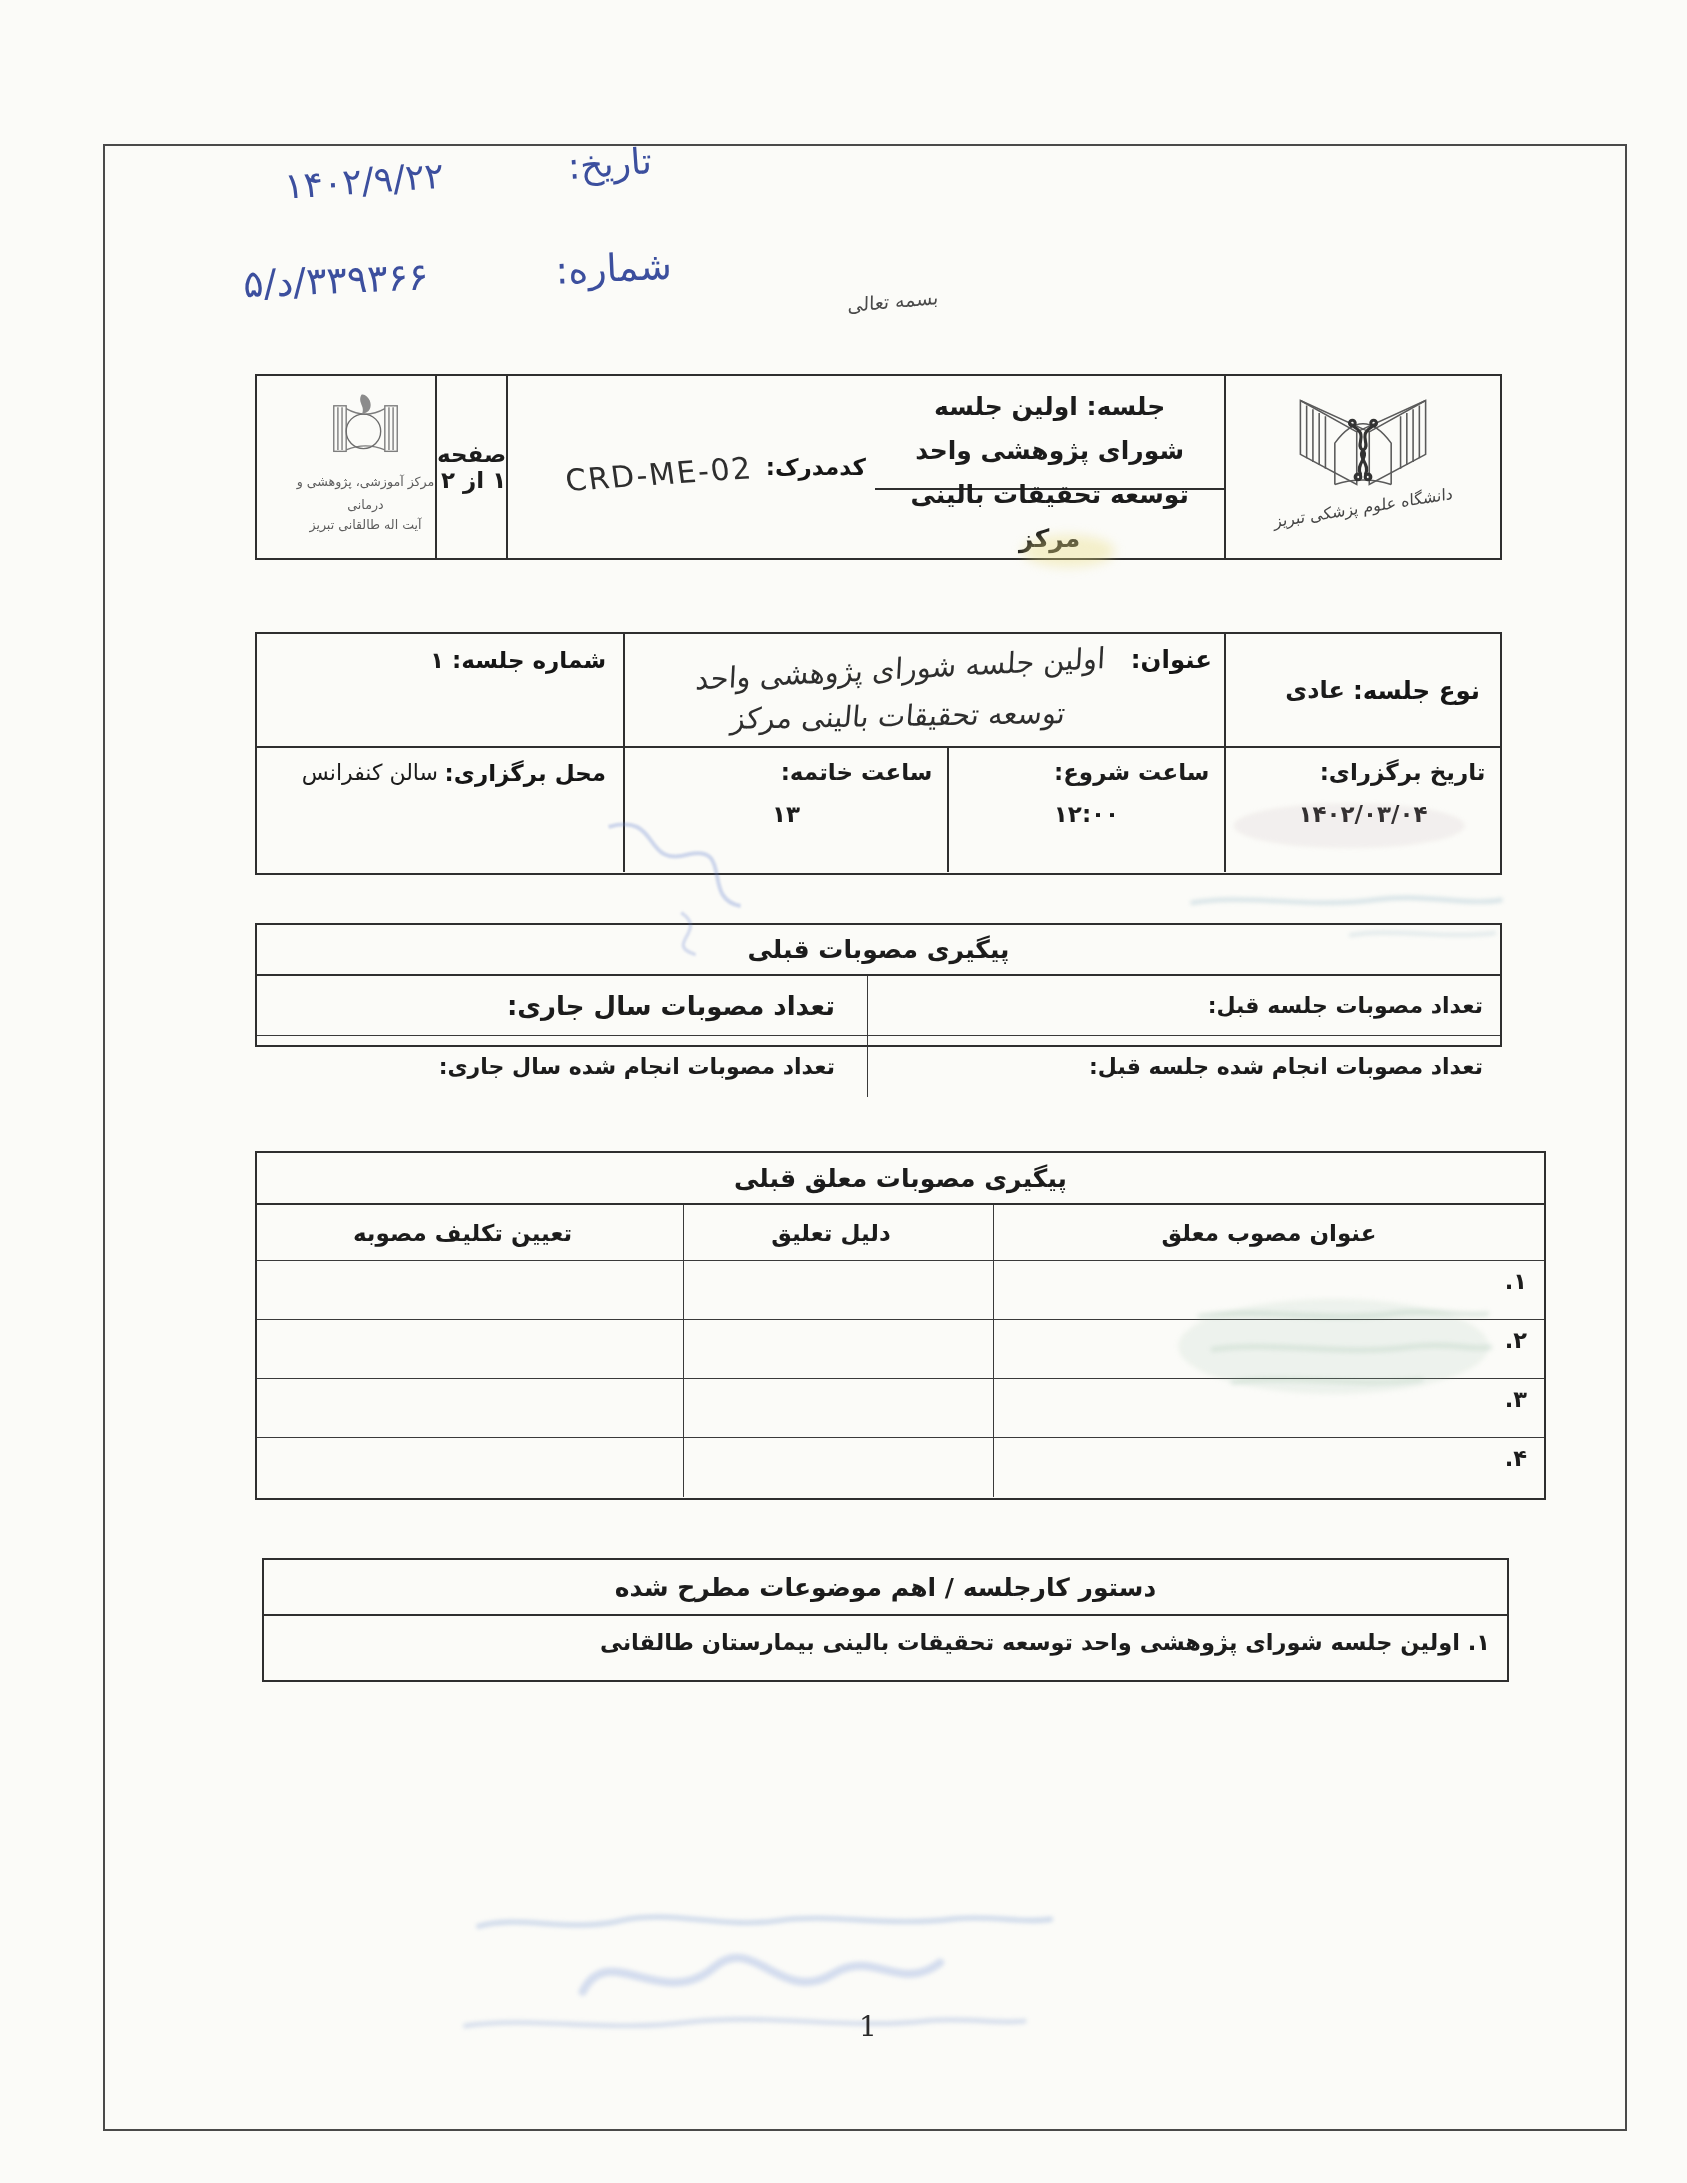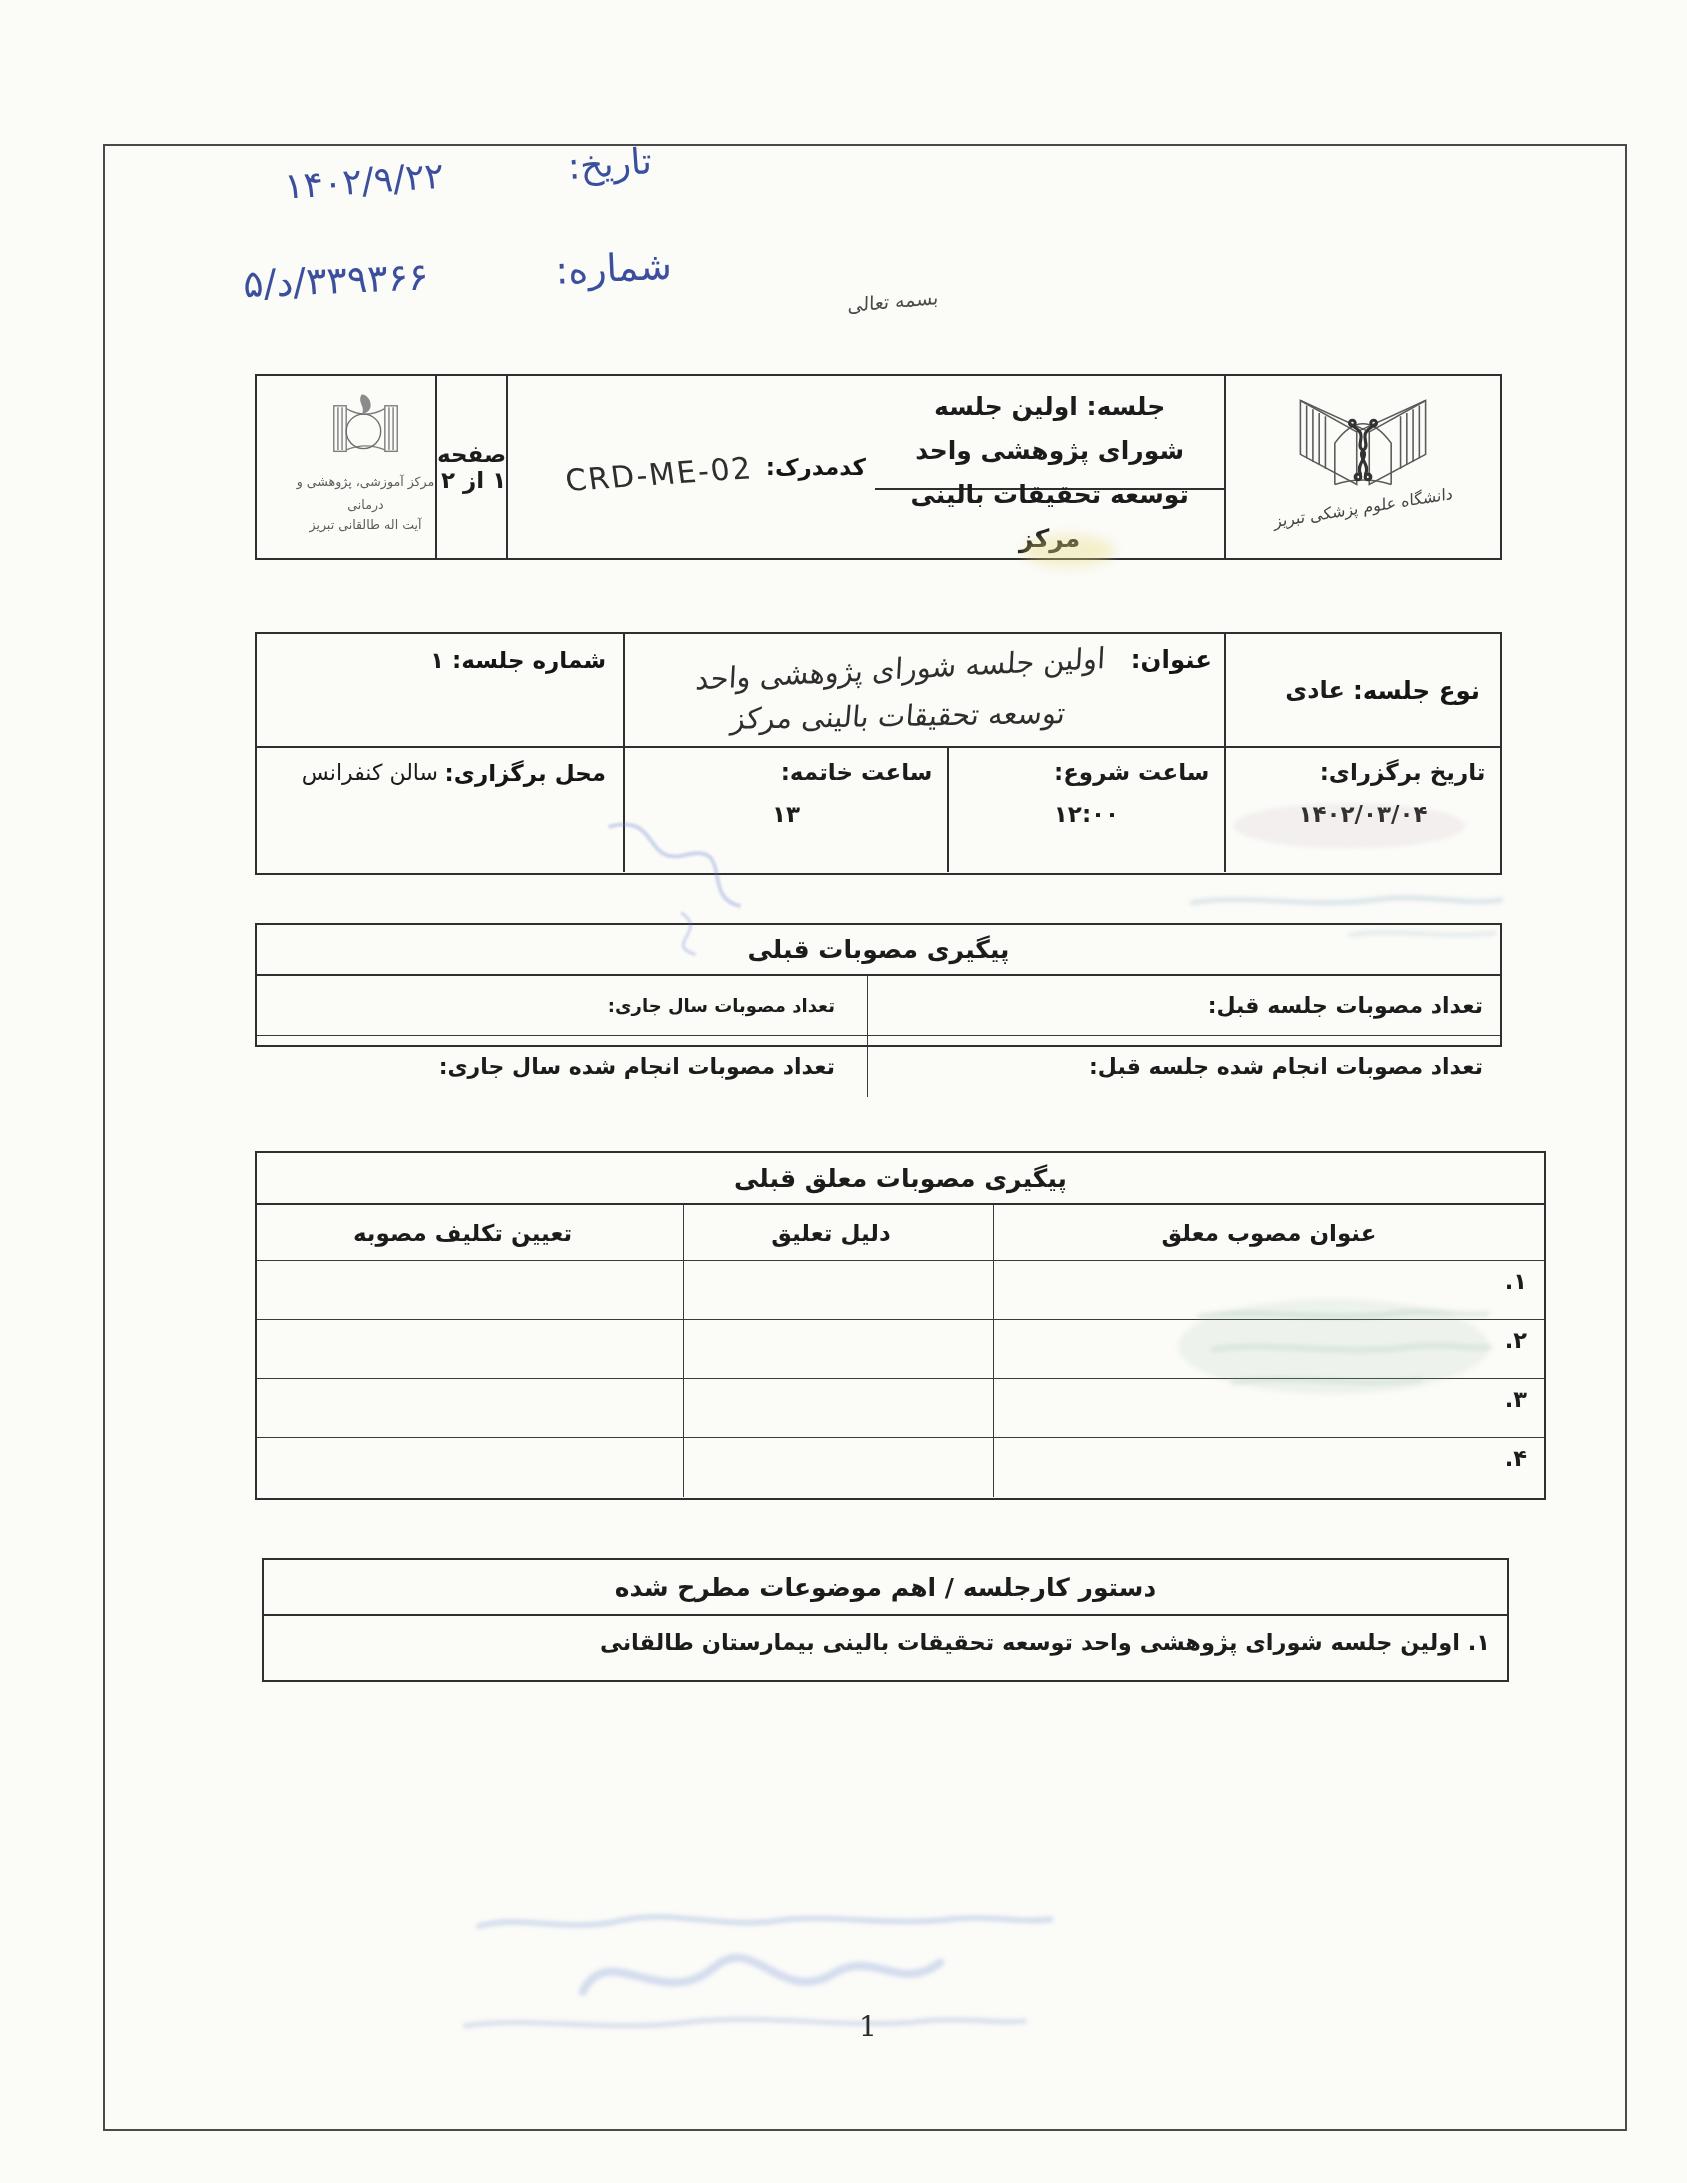--- a/index.html
+++ b/index.html
@@ -145,21 +145,21 @@
         <span class="lbl" style="font-size:23px;white-space:nowrap;">محل برگزاری:</span>
         <span style="font-size:22px;">سالن کنفرانس</span>
       </div>
     </div>
   </div>
 
   <div class="tbl" style="left:255px;top:923px;width:1247px;height:124px;">
     <div class="tbl-title bb3" style="height:51px;">پیگیری مصوبات قبلی</div>
     <div class="row bb2" style="grid-template-columns:648px auto;height:60px;">
       <div class="bl2" style="display:flex;align-items:center;padding-right:17px;font-weight:700;font-size:22px;">تعداد مصوبات جلسه قبل:</div>
-      <div style="display:flex;align-items:center;padding-right:17px;font-weight:700;font-size:18px;">تعداد مصوبات سال جاری:</div>
+      <div style="display:flex;align-items:center;padding-right:17px;font-weight:700;font-size:26px;">تعداد مصوبات سال جاری:</div>
     </div>
     <div class="row" style="grid-template-columns:648px auto;height:61px;">
       <div class="bl2" style="display:flex;align-items:center;padding-right:17px;font-weight:700;font-size:22px;">تعداد مصوبات انجام شده جلسه قبل:</div>
       <div style="display:flex;align-items:center;padding-right:17px;font-weight:700;font-size:22px;">تعداد مصوبات انجام شده سال جاری:</div>
     </div>
   </div>
 
   <div class="tbl" style="left:255px;top:1151px;width:1291px;height:349px;">
     <div class="tbl-title bb3" style="height:52px;">پیگیری مصوبات معلق قبلی</div>
     <div class="row bb2" style="grid-template-columns:566px 310px auto;height:56px;">

